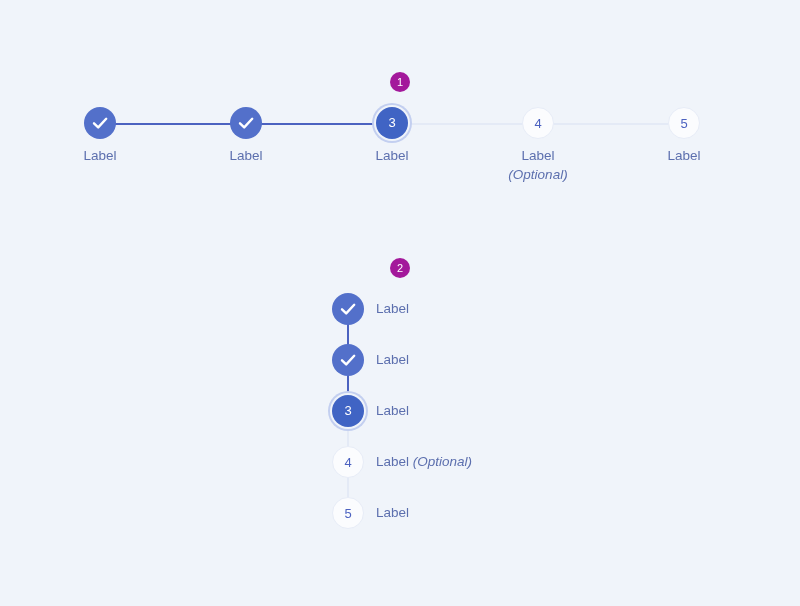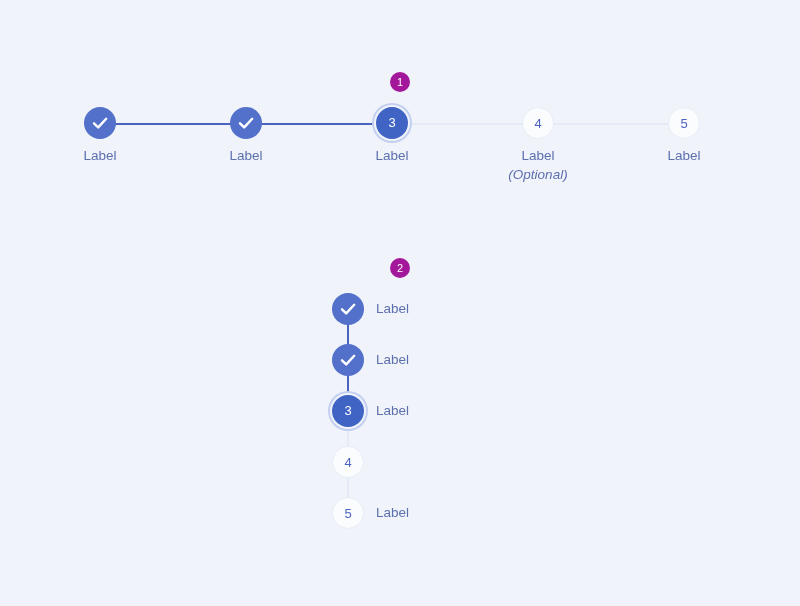--- a/index.html
+++ b/index.html
@@ -237,18 +237,19 @@
         </svg>
       </div>
       <div class="v-label"><span>Label</span></div>
     </div>
     <div class="v-step" style="top: 102px;">
       <div class="v-circle active"><span>3</span></div>
       <div class="v-label"><span>Label</span></div>
     </div>
     <div class="v-step" style="top: 153px;">
       <div class="v-circle pending"><span>4</span></div>
+      <div class="v-label"><span>Label</span><span class="v-optional"> (Optional)</span></div>
     </div>
     <div class="v-step" style="top: 204px;">
       <div class="v-circle pending"><span>5</span></div>
       <div class="v-label"><span>Label</span></div>
     </div>
   </div>
 
 </body></html>

